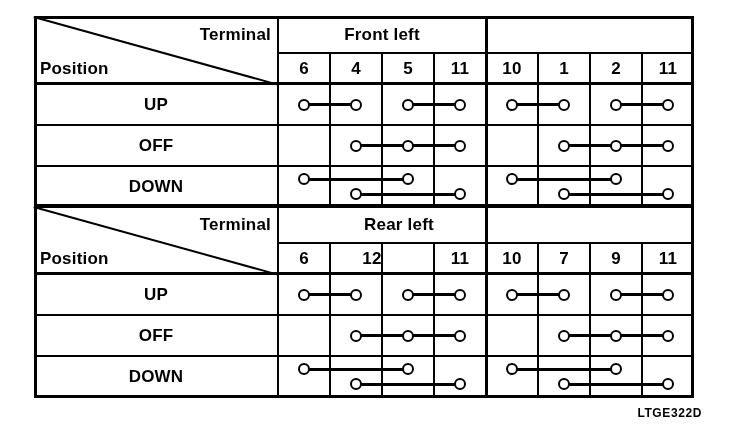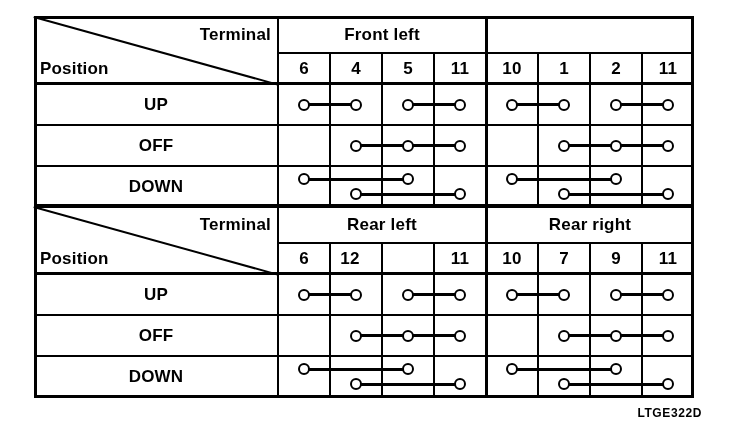--- a/index.html
+++ b/index.html
@@ -116,25 +116,24 @@
       <div class="vline" style="left: 381px; top: 243px; width: 2px; height: 154px;"></div>
       <div class="vline" style="left: 433px; top: 243px; width: 2px; height: 154px;"></div>
       <div class="vline" style="left: 537px; top: 243px; width: 2px; height: 154px;"></div>
       <div class="vline" style="left: 589px; top: 243px; width: 2px; height: 154px;"></div>
       <div class="vline" style="left: 641px; top: 243px; width: 2px; height: 154px;"></div>
       <div style="left: 34px; top: 206px; width: 244px; height: 68px;">
         <div class="dline" style="left: 0px; top: 0px; width: 254px; height: 2px; transform: rotate(15.5deg); transform-origin: 0px 0px;"></div>
         <div class="lbl" style="right: 7px; top: 9px;">Terminal</div>
         <div class="lbl" style="left: 6px; bottom: 5px;">Position</div>
       </div>
-      <div class="lbl center" style="left: 278px; top: 206px; width: 208px; height: 37px;">Rear left</div>
+      <div class="lbl center" style="left: 295px; top: 206px; width: 208px; height: 37px;">Rear left</div>
       <div class="lbl center" style="left: 278px; top: 243px; width: 52px; height: 31px;">6</div>
-      <div class="lbl center" style="left: 318px; top: 243px; width: 64px; height: 31px;">12</div>
+      <div class="lbl center" style="left: 340px; top: 243px; width: 64px; height: 31px;">12</div>
       <div class="lbl center" style="left: 434px; top: 243px; width: 52px; height: 31px;">11</div>
-      <div class="lbl center" style="left: 486px; top: 206px; width: 208px; height: 37px;">Rear right</div>
       <div class="lbl center" style="left: 486px; top: 243px; width: 52px; height: 31px;">10</div>
       <div class="lbl center" style="left: 538px; top: 243px; width: 52px; height: 31px;">7</div>
       <div class="lbl center" style="left: 590px; top: 243px; width: 52px; height: 31px;">9</div>
       <div class="lbl center" style="left: 642px; top: 243px; width: 52px; height: 31px;">11</div>
       <div class="lbl center" style="left: 34px; top: 274px; width: 244px; height: 41px;">UP</div>
       <div style="left: 0px; top: 0px;">
         <div class="cline" style="left: 304px; top: 293px; width: 52px; height: 3px;"></div>
         <div class="circle" style="left: 298px; top: 288.5px;"></div>
         <div class="circle" style="left: 350px; top: 288.5px;"></div>
       </div>

